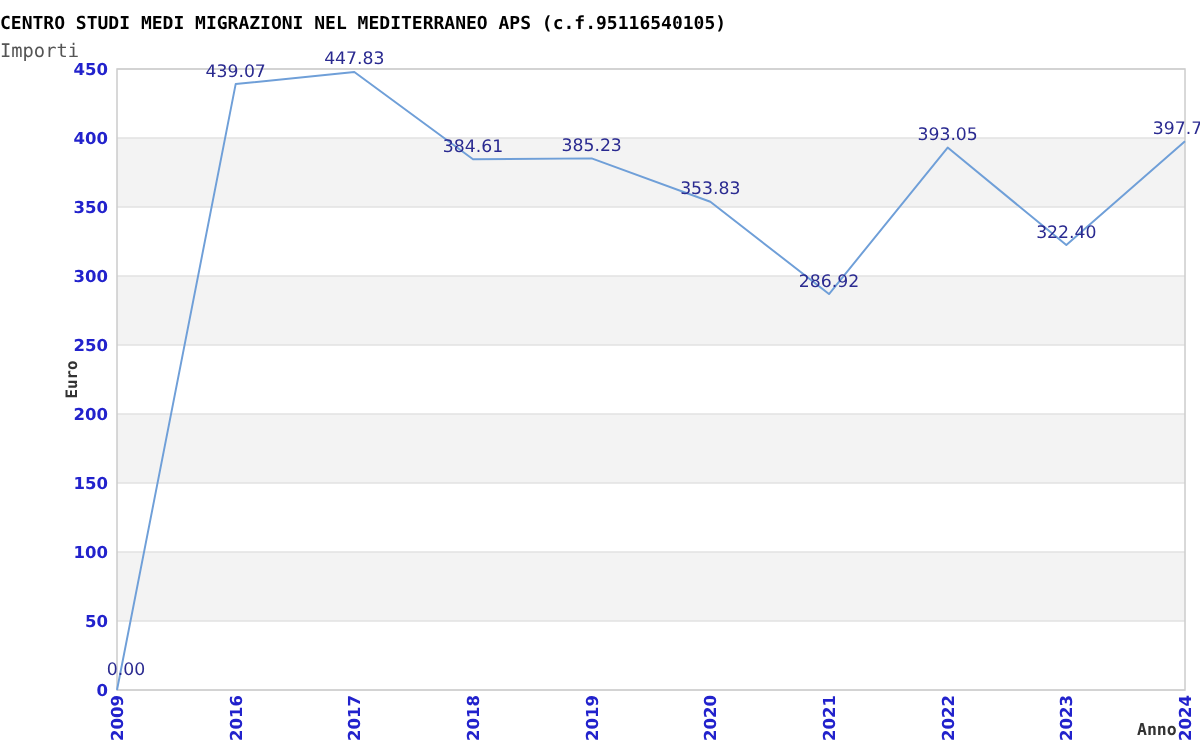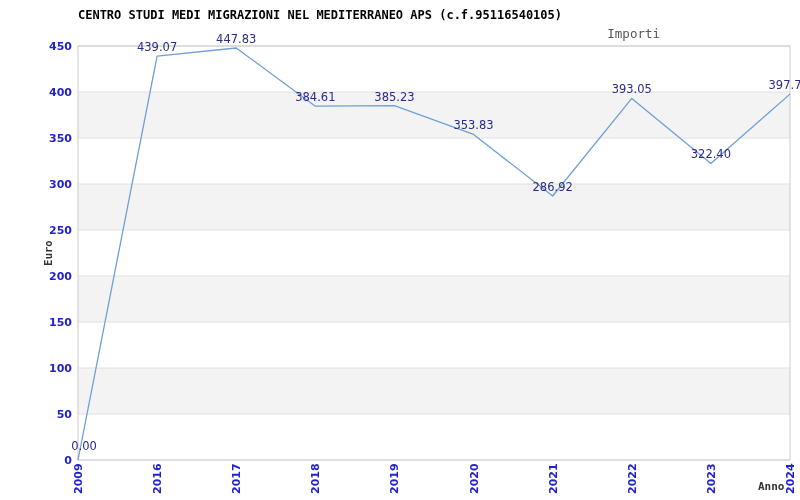--- a/index.html
+++ b/index.html
@@ -1,20 +1,20 @@
 <!DOCTYPE html>
 <html><head>
 <meta charset="utf-8">
 <style>
   html,body{margin:0;padding:0;background:#ffffff;}
   body{width:800px;height:500px;overflow:hidden;position:relative;}
   #canvas{position:relative;width:800px;height:500px;font-family:"DejaVu Sans",sans-serif;}
-  .title{position:absolute;top:8px;left:0;width:640px;text-align:center;
+  .title{position:absolute;top:8px;left:0;width:640px;text-align:left;
          font-family:"DejaVu Sans Mono",monospace;font-weight:bold;font-size:12px;color:#000;}
-  .subtitle{position:absolute;top:26px;left:0;width:660px;text-align:right;
+  .subtitle{position:absolute;top:26px;left:0;width:660px;text-align:left;
          font-family:"DejaVu Sans Mono",monospace;font-size:12.5px;color:#555;}
   .ylabel{position:absolute;left:48px;top:253px;transform:translate(-50%,-50%) rotate(-90deg);
          font-family:"DejaVu Sans Mono",monospace;font-weight:bold;font-size:10.5px;color:#333;}
   .xlabel{position:absolute;left:758px;top:480px;
          font-family:"DejaVu Sans Mono",monospace;font-weight:bold;font-size:11px;color:#333;text-align:right;}
   svg{position:absolute;left:0;top:0;}
 </style>
 </head>
 <body>
 

